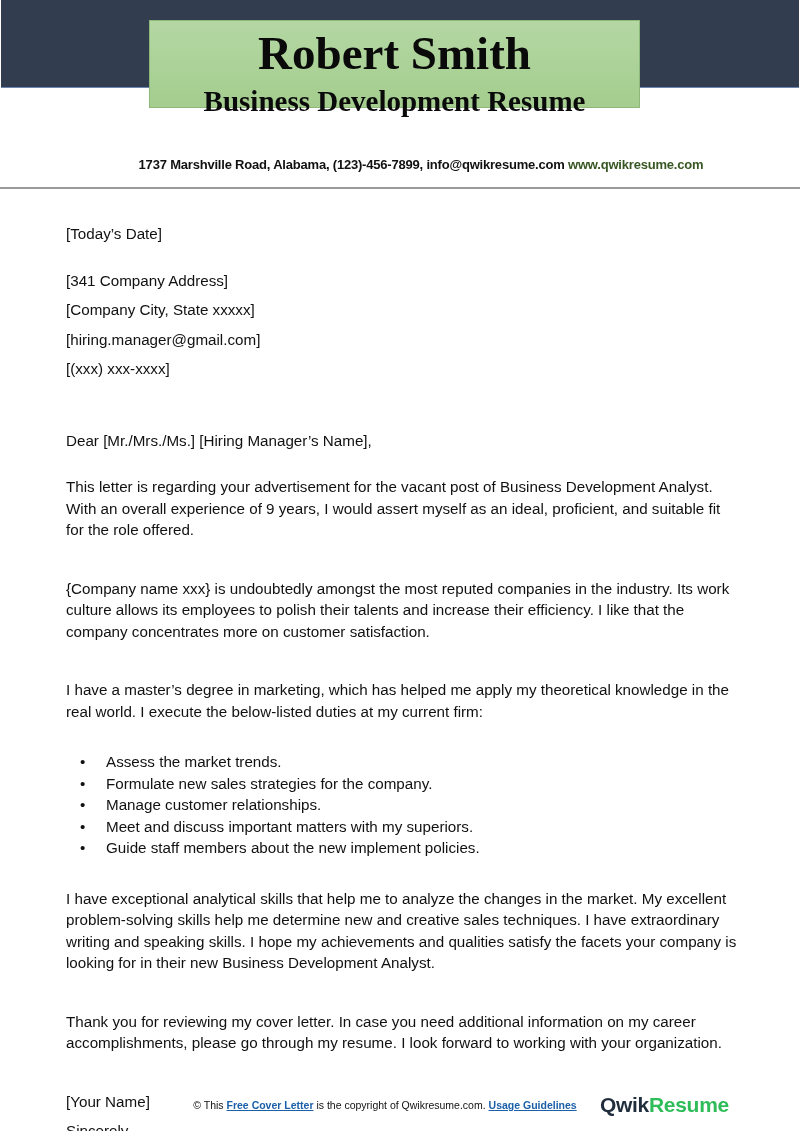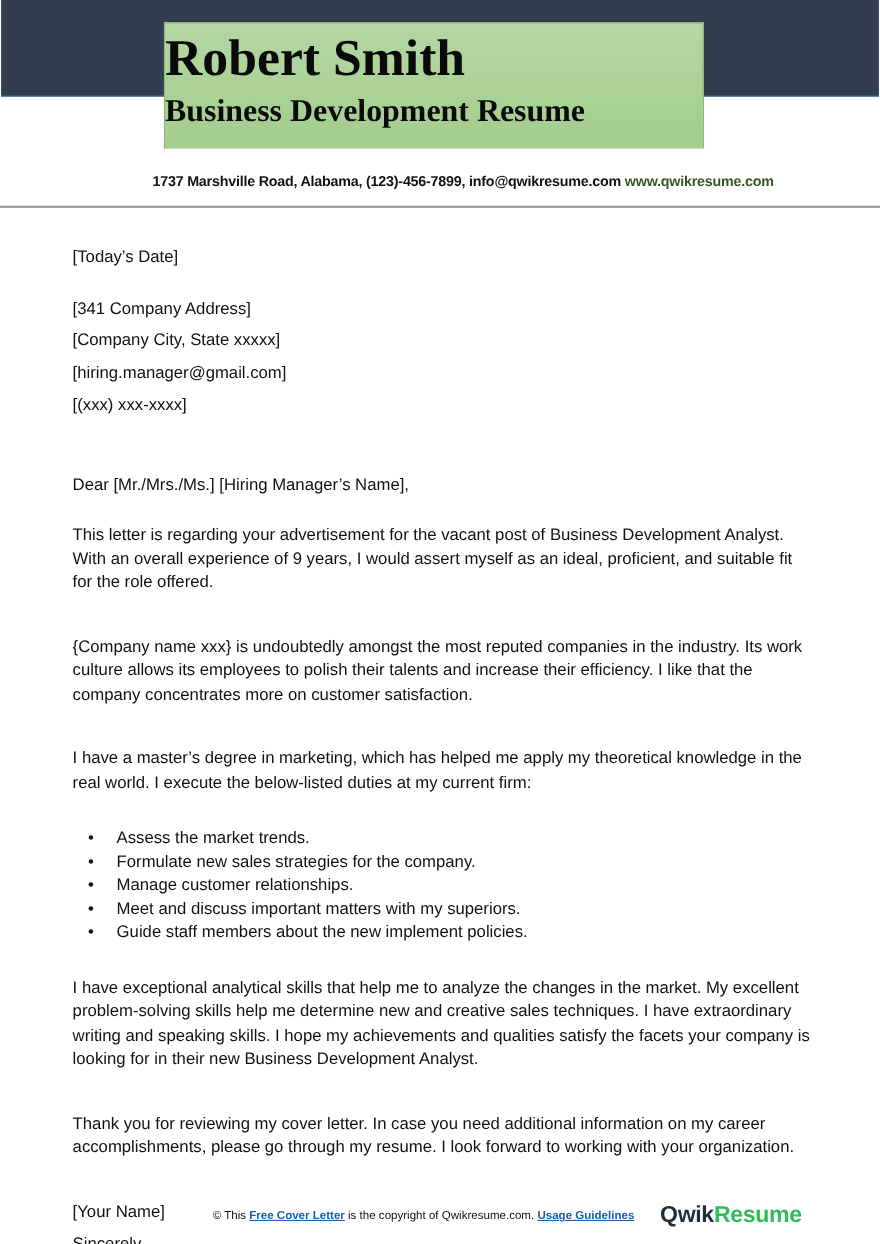--- a/index.html
+++ b/index.html
@@ -1,22 +1,22 @@
 <!DOCTYPE html>
 <html><head>
 <meta charset="utf-8">
 <style>
   html, body { margin: 0; padding: 0; background: #ffffff; }
   body { width: 800px; height: 1131px; position: relative; overflow: hidden;
          font-family: "Liberation Sans", sans-serif; color: #111; }
   .banner { position: absolute; left: 1px; top: 0; width: 798px; height: 87px;
             background: #323d50; border-bottom: 1px solid #6b86b3; }
-  .namebox { position: absolute; left: 149px; top: 20px; width: 491px; height: 115px;
+  .namebox { position: absolute; left: 149px; top: 20px; width: 491px; height: 88px;
              background: linear-gradient(#b4d7a3, #a4cd8e); border: 1px solid #8cb879;
-             text-align: left; box-sizing: border-box; }
+             text-align: center; box-sizing: border-box; }
   .name { font-family: "Liberation Serif", serif; font-weight: bold; font-size: 47px;
           color: #0a0a0a; line-height: 52px; margin-top: 6px; letter-spacing: 0px; }
   .jobtitle { font-family: "Liberation Serif", serif; font-weight: bold; font-size: 29px;
               color: #0a0a0a; line-height: 36px; margin-top: 4px; }
   .contact { position: absolute; top: 157px; left: 0; width: 800px; text-align: center;
              font-size: 13px; font-weight: bold; color: #111; letter-spacing: -0.2px; margin-left: 21px; }
   .contact .web { color: #375623; }
   .divider { position: absolute; left: 0; top: 187px; width: 800px; height: 2px; background: #9a9a9a; }
   .body { position: absolute; left: 58px; top: 215px; width: 690px; font-size: 15.2px; line-height: 21.5px; color: #111; }
   .body p { margin: 8px; }

